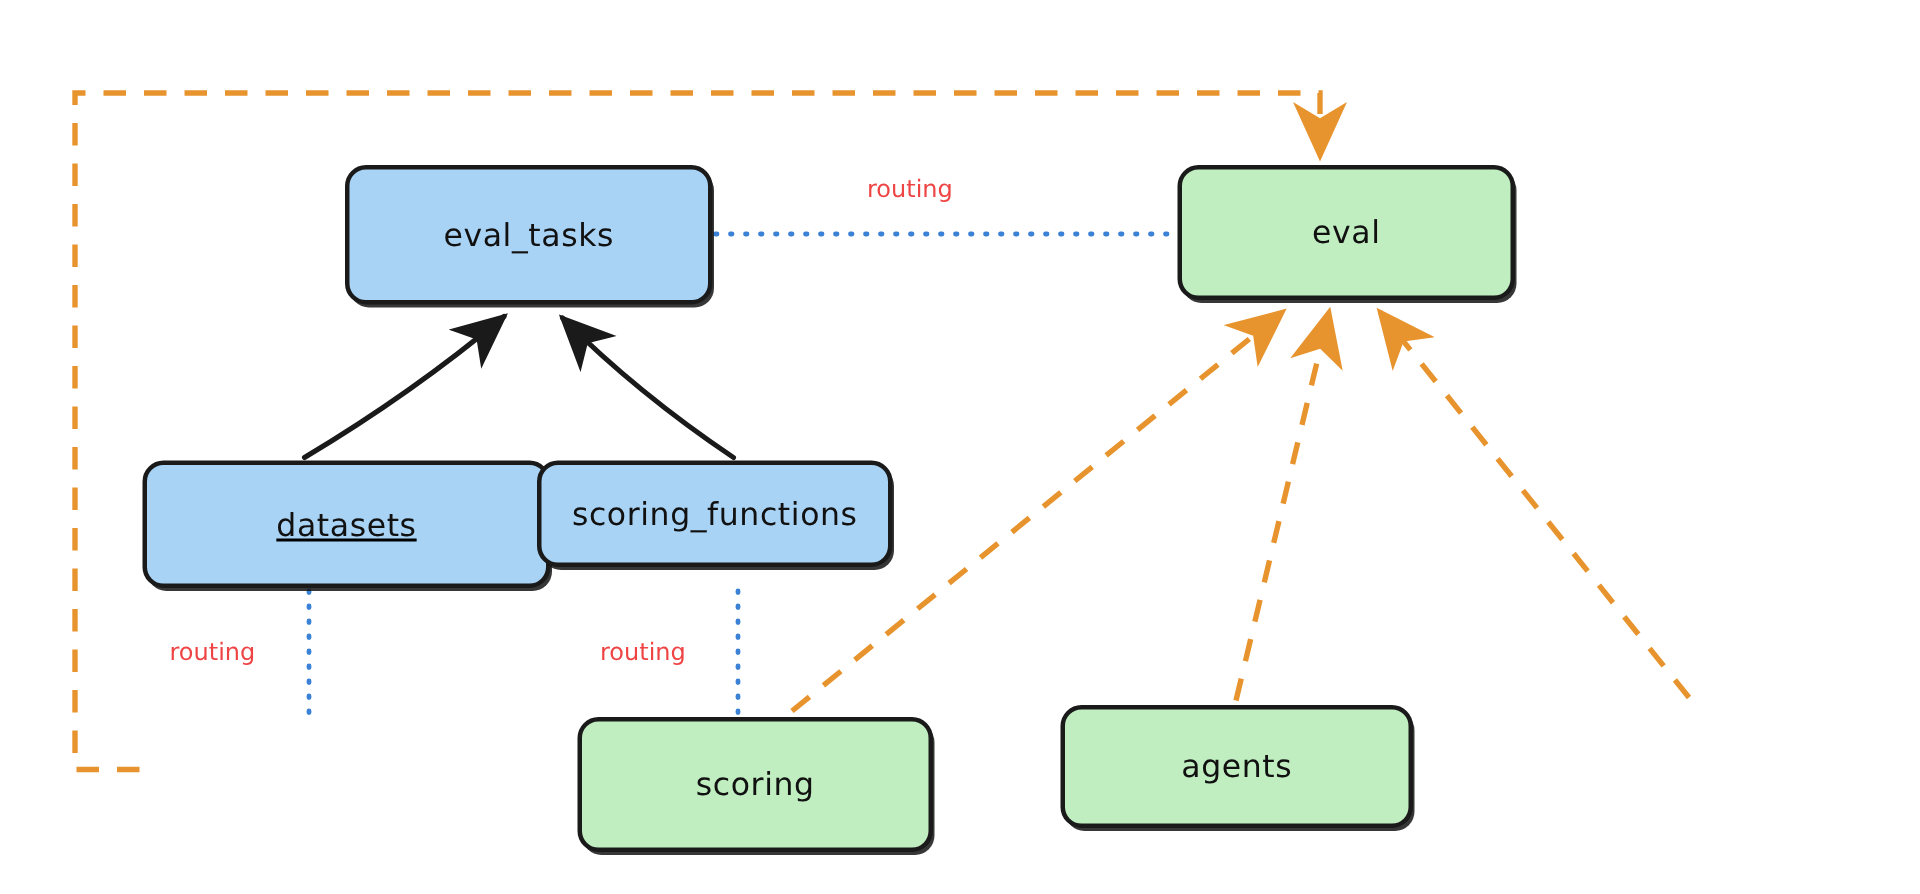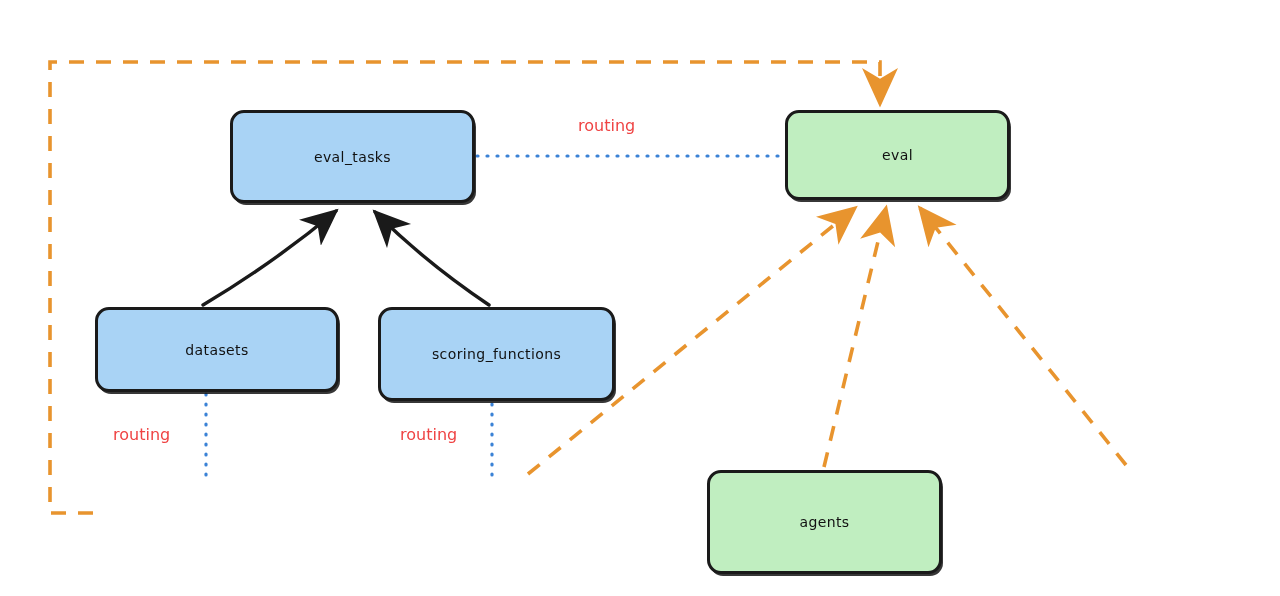--- a/index.html
+++ b/index.html
@@ -4,21 +4,21 @@
 <style>
   html,body{margin:0;padding:0;background:#ffffff;}
   body{width:1280px;height:596px;overflow:hidden;
        font-family:"DejaVu Sans","Liberation Sans",sans-serif;}
   #stage{position:relative;width:1280px;height:596px;}
   #edges{position:absolute;left:0;top:0;width:1280px;height:596px;}
   .node{position:absolute;box-sizing:border-box;display:flex;
         align-items:center;justify-content:center;
         border:3px solid #1a1a1a;border-radius:14px;
         box-shadow:2px 3px 0 -1px rgba(20,20,20,.85);}
-  .node .lbl{font-size:14px;color:#111;letter-spacing:.4px;
+  .node .lbl{font-size:21px;color:#111;letter-spacing:.4px;
              font-family:"DejaVu Sans","Liberation Sans",sans-serif;}
   .blue{background:#a9d3f5;}
   .green{background:#c0eec0;}
   .edge-label{position:absolute;color:#ef4444;font-size:16px;
               font-family:"DejaVu Sans","Liberation Sans",sans-serif;
               white-space:nowrap;}
 </style>
 </head>
 <body>
 
@@ -54,31 +54,34 @@
   </svg>
 
   <div class="node blue" style="left:230px;top:110px;width:245px;height:93px;">
     <span class="lbl">eval_tasks</span>
   </div>
 
   <div class="node green" style="left:785px;top:110px;width:225px;height:90px;">
     <span class="lbl">eval</span>
   </div>
 
-  <div class="node blue" style="left:95px;top:307px;width:244px;height:85px;">
+  <div class="node blue" style="left:95px;top:307px;width:272px;height:85px;text-decoration:underline;">
     <span class="lbl">datasets</span>
   </div>
 
-  <div class="node blue" style="left:378px;top:307px;width:237px;height:94px;">
+  <div class="node blue" style="left:358px;top:307px;width:237px;height:71px;">
     <span class="lbl">scoring_functions</span>
   </div>
 
 
+  <div class="node green" style="left:385px;top:478px;width:237px;height:90px;">
+    <span class="lbl">scoring</span>
+  </div>
 
-  <div class="node green" style="left:707px;top:470px;width:235px;height:104px;">
+  <div class="node green" style="left:707px;top:470px;width:235px;height:82px;">
     <span class="lbl">agents</span>
   </div>
 
 
   <div class="edge-label" style="left:578px;top:116px;">routing</div>
   <div class="edge-label" style="left:113px;top:425px;">routing</div>
   <div class="edge-label" style="left:400px;top:425px;">routing</div>
 
 </div>
 

